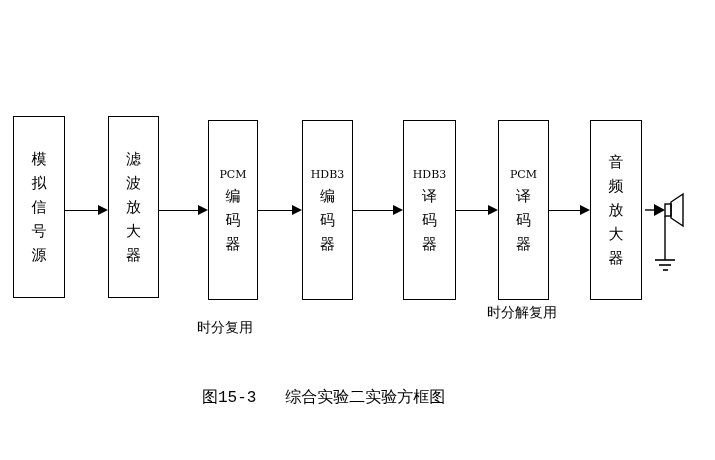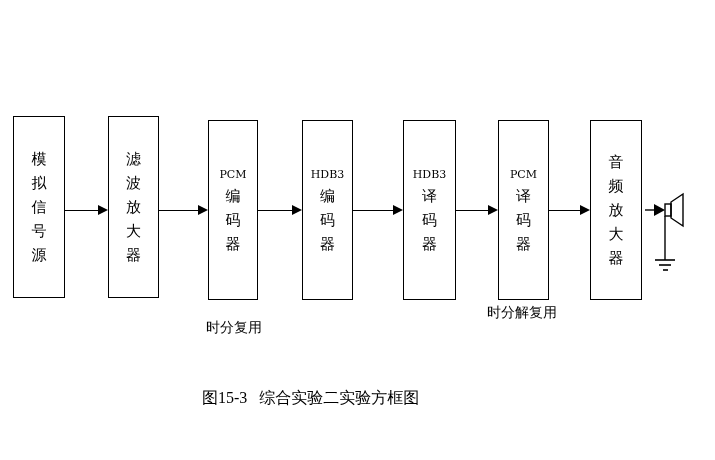--- a/index.html
+++ b/index.html
@@ -64,21 +64,21 @@
   }
   .note-label {
     position: absolute;
     font-family: "DejaVu Sans", "Liberation Sans", sans-serif;
     font-size: 14px;
     white-space: nowrap;
     line-height: 1;
   }
   #figure-caption {
     position: absolute;
-    font-family: Liberation Serif, serif;
+    font-family: Liberation Mono, monospace;
     font-size: 16px;
     white-space: pre;
     line-height: 1;
     left: 202px;
     top: 390px;
   }
   #speaker-symbol {
     position: absolute;
     left: 645px;
     top: 185px;
@@ -169,18 +169,18 @@
       <polygon points="26,17 26,33 38,41 38,9" fill="none" stroke="#000000" stroke-width="1.4"></polygon>
     </g>
     <line x1="20" y1="31" x2="20" y2="75" stroke="#000000" stroke-width="1.4"></line>
     <g>
       <line x1="10" y1="75" x2="30" y2="75" stroke="#000000" stroke-width="1.6"></line>
       <line x1="14" y1="80" x2="26" y2="80" stroke="#000000" stroke-width="1.6"></line>
       <line x1="18" y1="85" x2="23" y2="85" stroke="#000000" stroke-width="1.6"></line>
     </g>
   </svg>
 
-  <div class="note-label" style="left:197px; top:320px;margin-left:9px;">时分复用</div>
+  <div class="note-label" style="left:197px; top:320px;">时分复用</div>
   <div class="note-label" style="left:487px; top:305px;">时分解复用</div>
 
   <div id="figure-caption">图15-3   综合实验二实验方框图</div>
 
 </div>
 
 </body></html>

